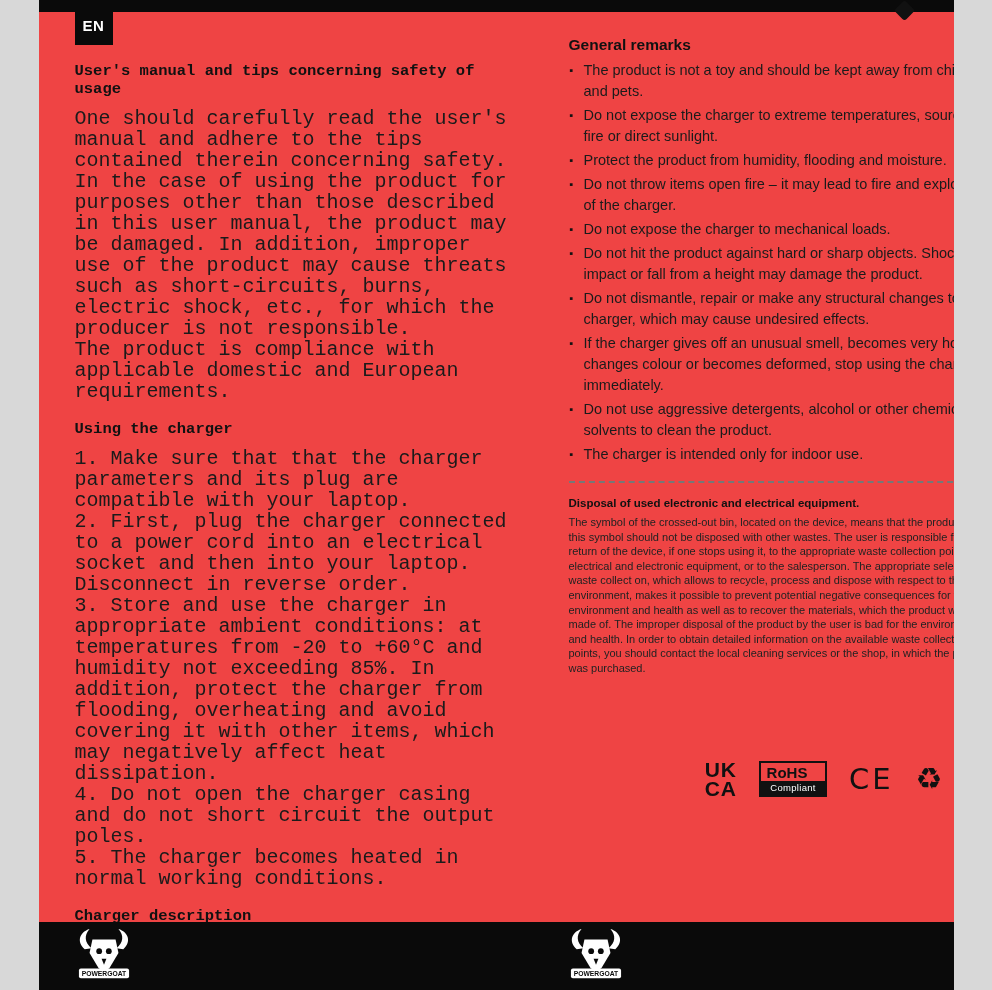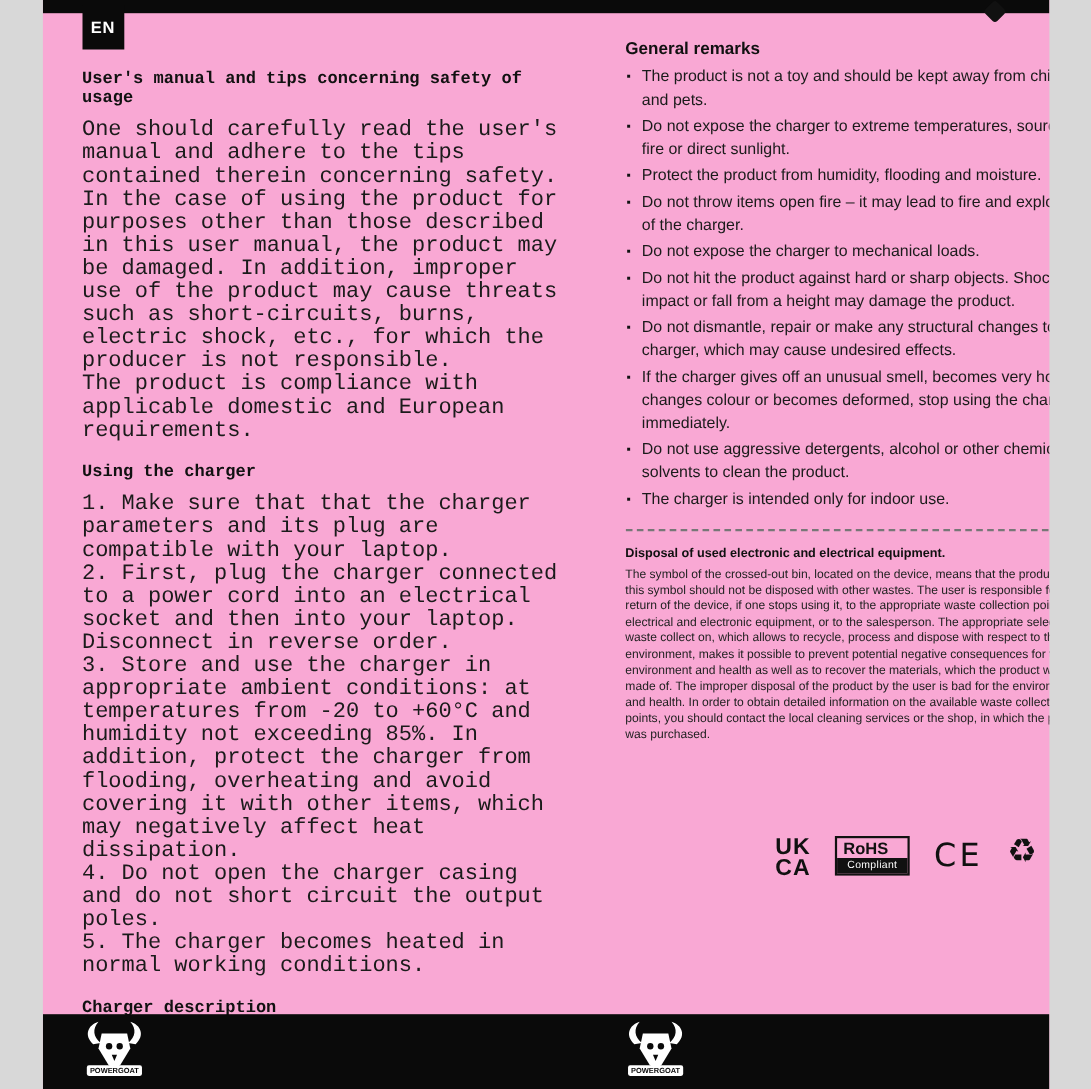--- a/index.html
+++ b/index.html
@@ -1,18 +1,18 @@
 <!DOCTYPE html>
 <html><head>
 <meta charset="utf-8">
 <style>
   html,body{margin:0;padding:0;background:#d8d8d8;}
   .page{
     position:relative;width:915px;height:990px;margin:0 auto;
-    background:#f9a8d4;overflow:hidden;
+    background:#ef4444;overflow:hidden;
     font-family:"Liberation Sans",sans-serif;color:#1b1b1b;
   }
   .topbar{position:absolute;top:0;left:0;width:100%;height:12px;background:#0a0a0a;}
   .corner-mark{position:absolute;top:3px;right:42px;width:15px;height:15px;background:#111;
     transform:rotate(45deg);border-radius:3px;}
   .lang-badge{
     position:absolute;top:5px;left:36px;width:38px;height:40px;background:#0a0a0a;color:#fff;
     display:flex;align-items:center;justify-content:center;font-weight:bold;font-size:15px;letter-spacing:.5px;
   }
   .col-left{position:absolute;left:36px;top:62px;width:436px;font-family:Liberation Mono, monospace;}
@@ -38,21 +38,21 @@
   .lbl-ferrite{top:-2px;left:112px;width:140px;text-align:center;}
   .lbl-plug{top:30px;left:14px;}
   .lbl-charger{top:172px;left:120px;width:140px;text-align:right;}
   .diagram svg{position:absolute;top:0;left:0;}
   
   .set-includes{display:flex;align-items:center;font-size:14px;margin-top:14px;}
   .set-includes .lbl-bold{font-weight:bold;}
   .set-includes .inc-item{position:relative;padding-left:13px;}
   .set-includes .inc-item::before{content:"▪";position:absolute;left:0;top:1px;font-size:10px;}
   
-  .marks-row{display:flex;align-items:flex-start;justify-content:flex-end;gap:22px;margin-top:84px;}
+  .marks-row{display:flex;align-items:center;justify-content:flex-end;gap:22px;margin-top:84px;}
   .ukca{font-weight:bold;font-size:21px;line-height:.95;letter-spacing:1px;text-align:left;color:#111;}
   .rohs{border:2.5px solid #111;width:64px;text-align:center;}
   .rohs-top{font-weight:bold;font-size:15px;padding:1px 12px 0 0;color:#111;}
   .rohs-bottom{background:#111;color:#fff;font-size:9.5px;padding:1px 0 2px 0;letter-spacing:.3px;}
   .ce-mark{font-family:"DejaVu Sans",sans-serif;font-size:29px;letter-spacing:3px;color:#111;}
   .recycle-icon{font-family:"DejaVu Sans",sans-serif;font-size:30px;color:#111;line-height:1;}
   
   .footer{position:absolute;left:0;bottom:0;width:100%;height:68px;background:#0a0a0a;}
   .goat{position:absolute;top:6px;}
   .goat-left{left:36px;}

